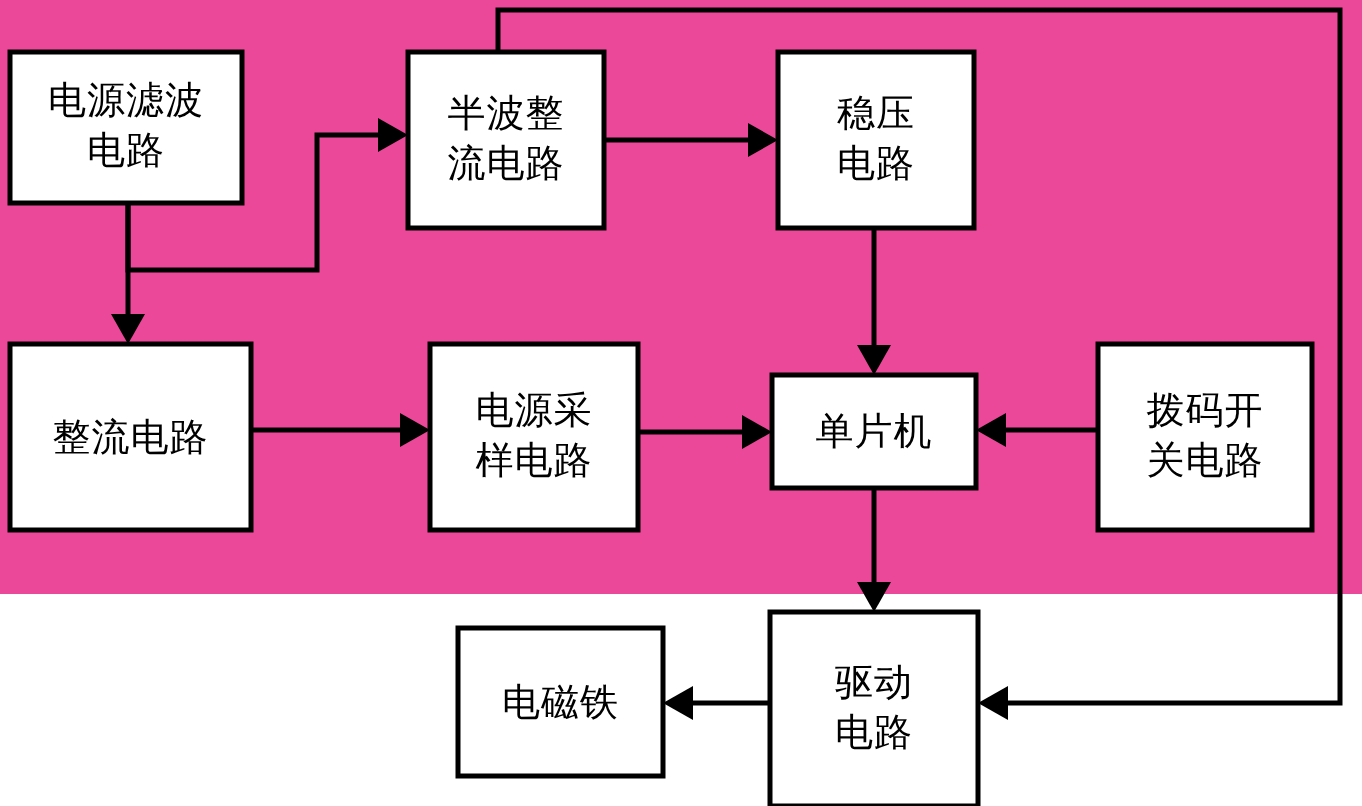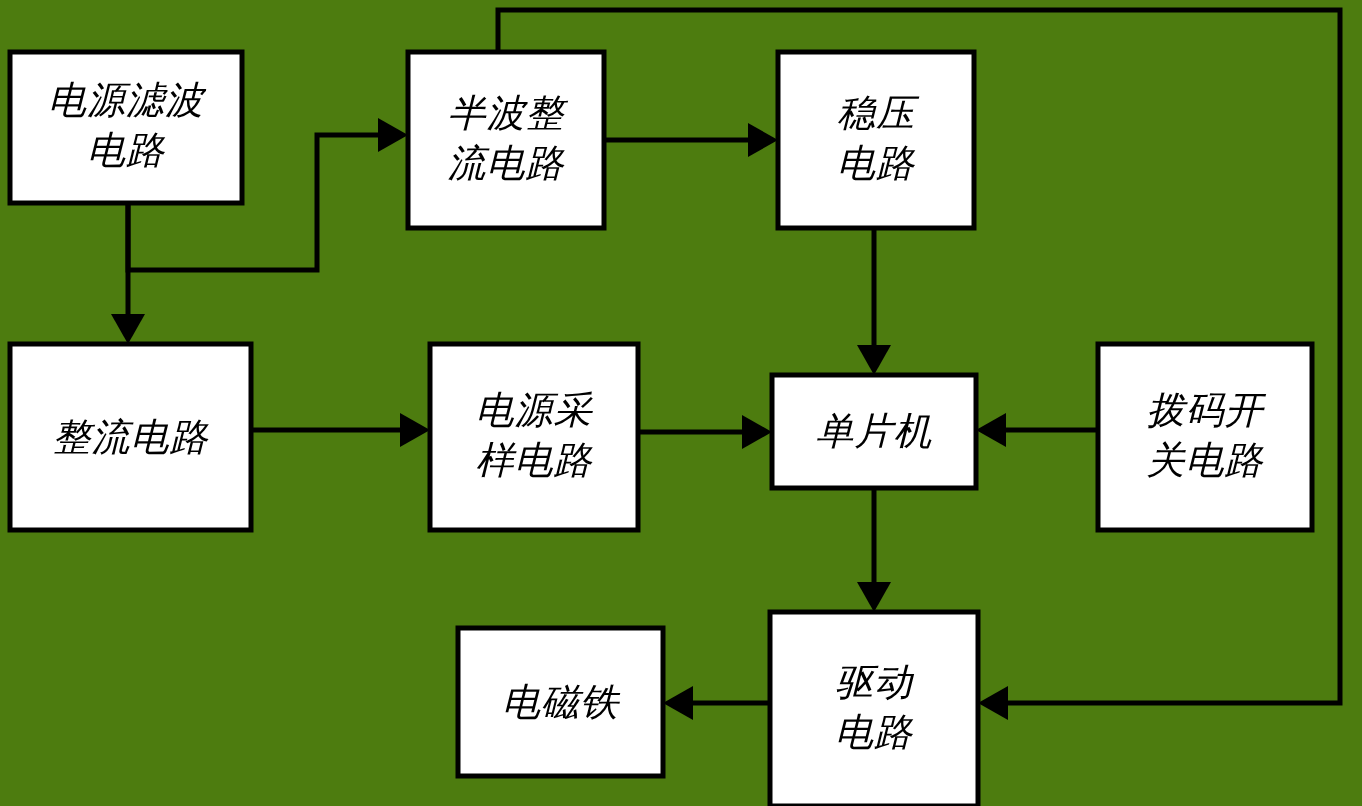--- a/index.html
+++ b/index.html
@@ -9,23 +9,22 @@
   }
   body {
     width: 1362px;
     height: 806px;
     font-family: "DejaVu Sans", "Liberation Sans", sans-serif;
     overflow: hidden;
   }
   #diagram-root {
     position: relative;
     width: 1362px;
-    height: 806px;
-    background: #4d7c0f;
-    font-style: italic;
+    height: 594px;
+    background: #ec4899;
   }
   svg.diagram-canvas {
     display: block;
     width: 1362px;
     height: 806px;
   }
   .node-rect {
     fill: #ffffff;
     stroke: #000000;
     stroke-width: 5;

